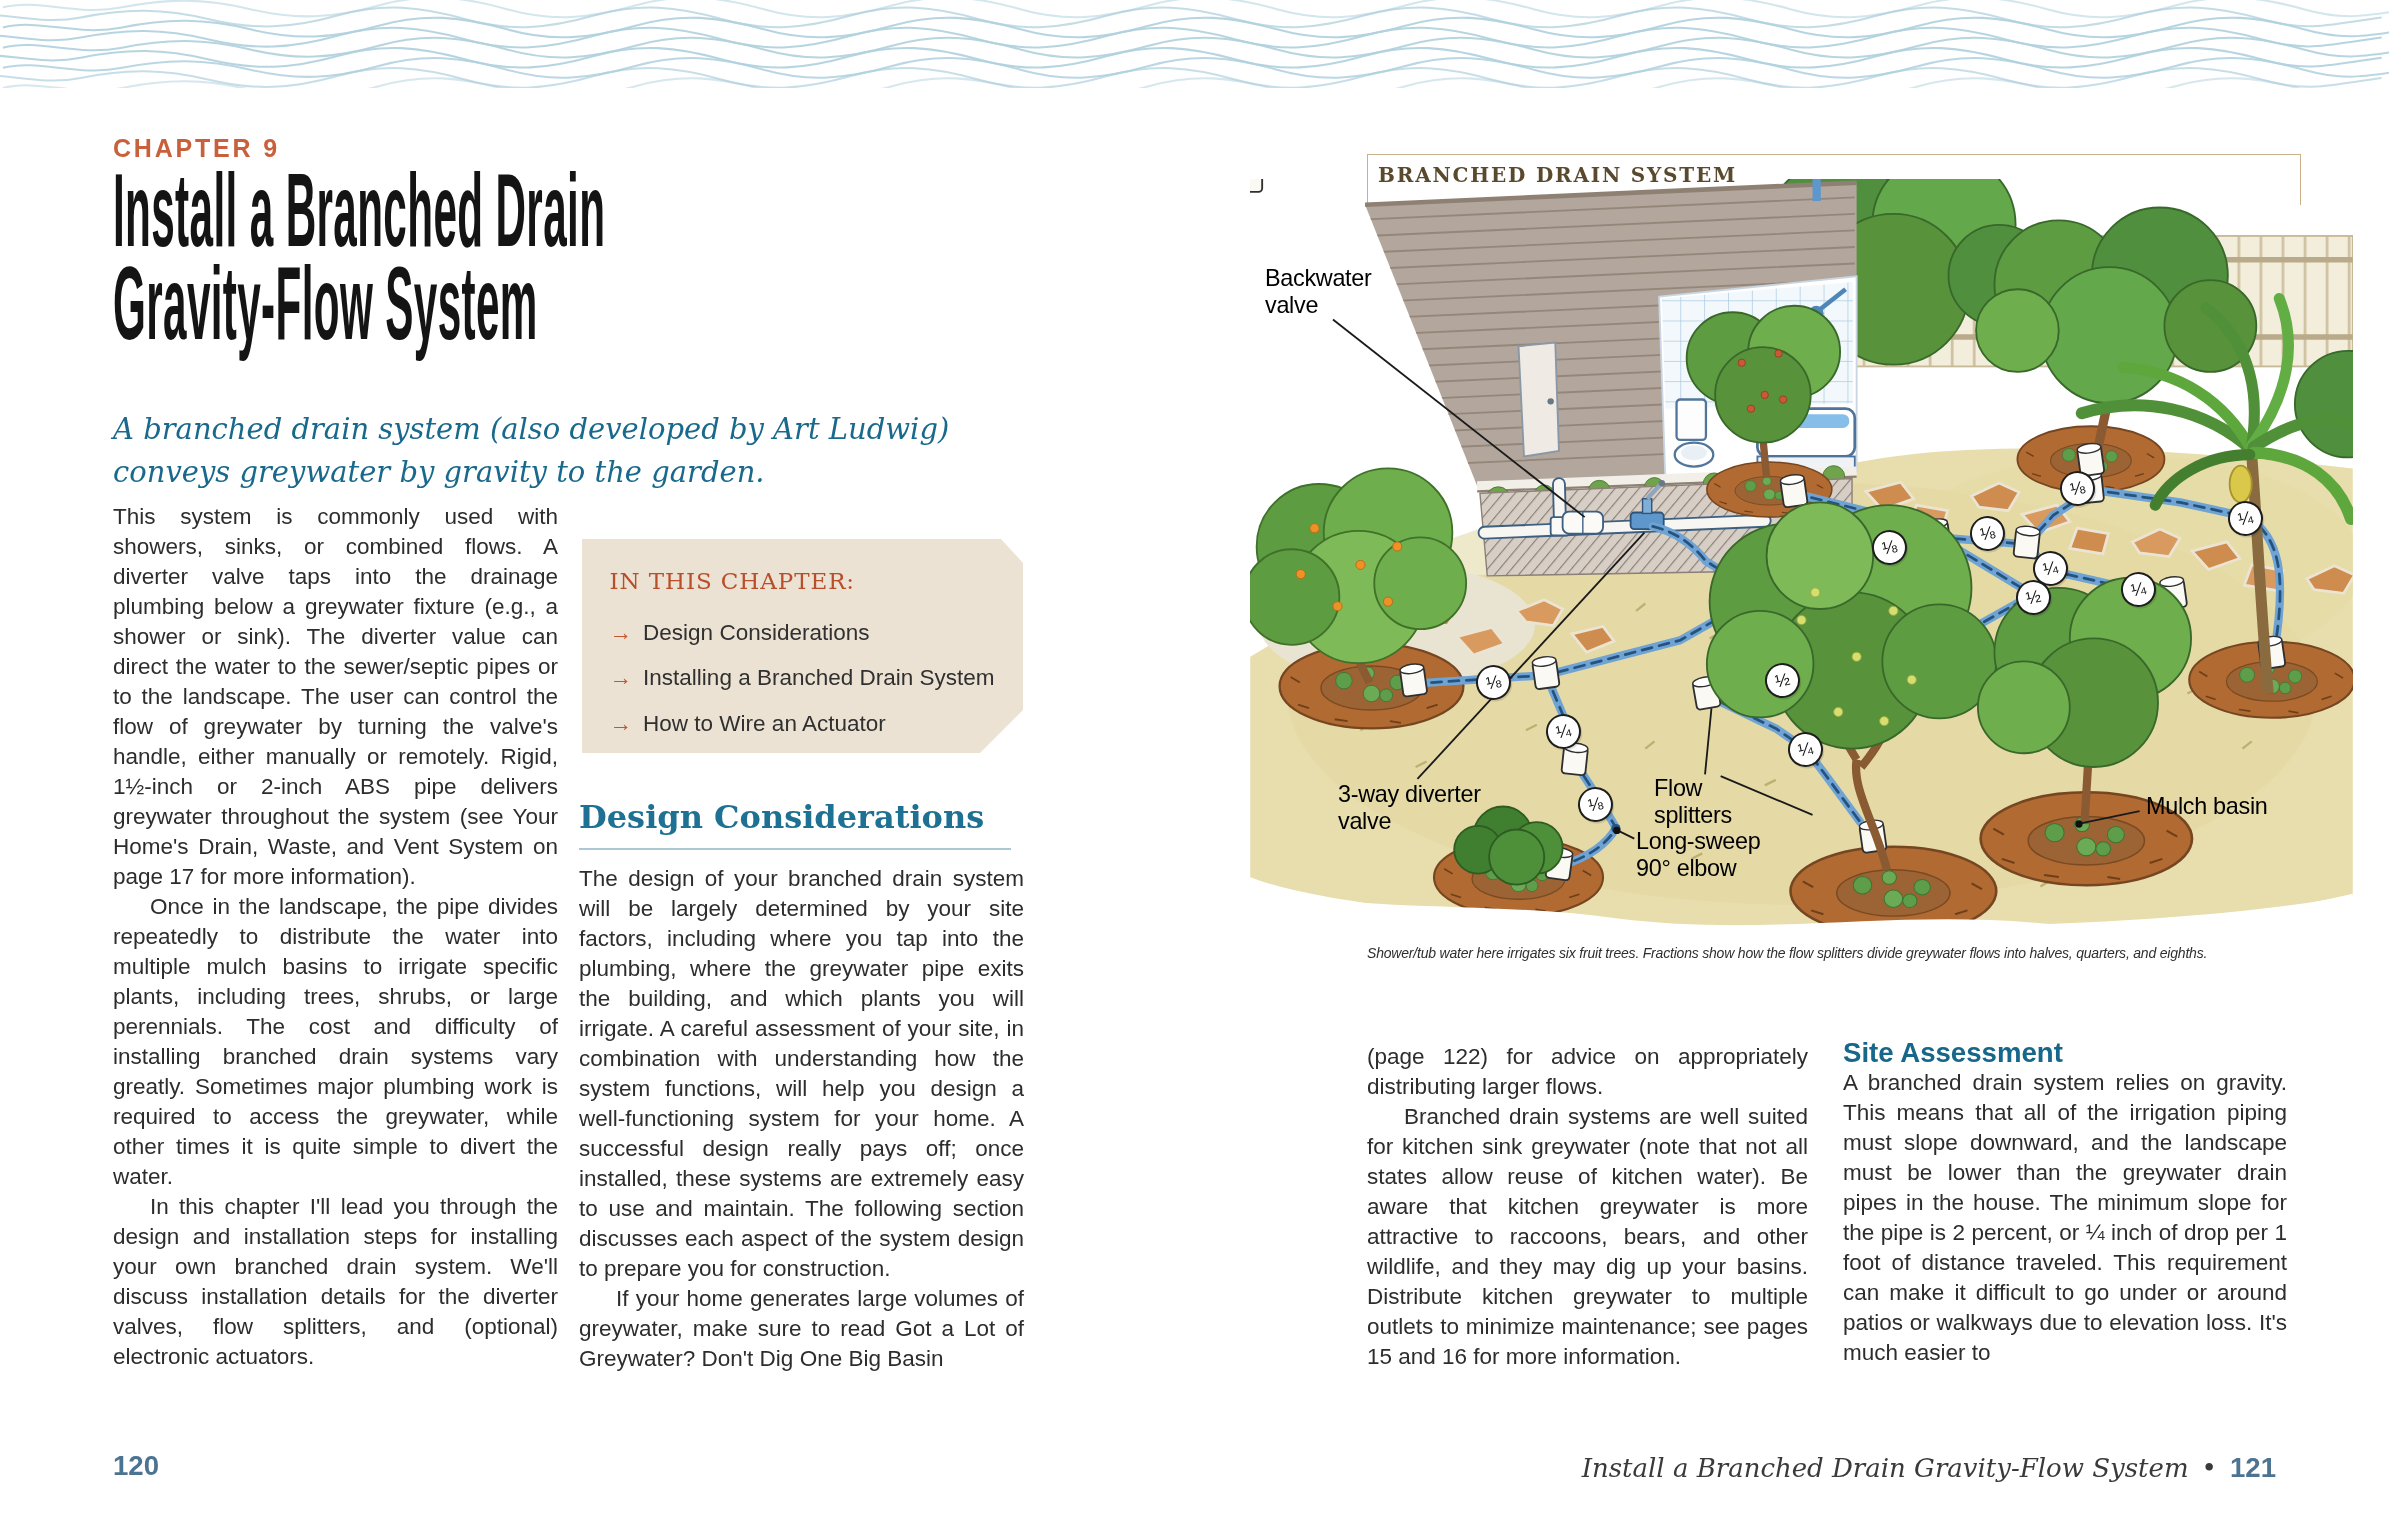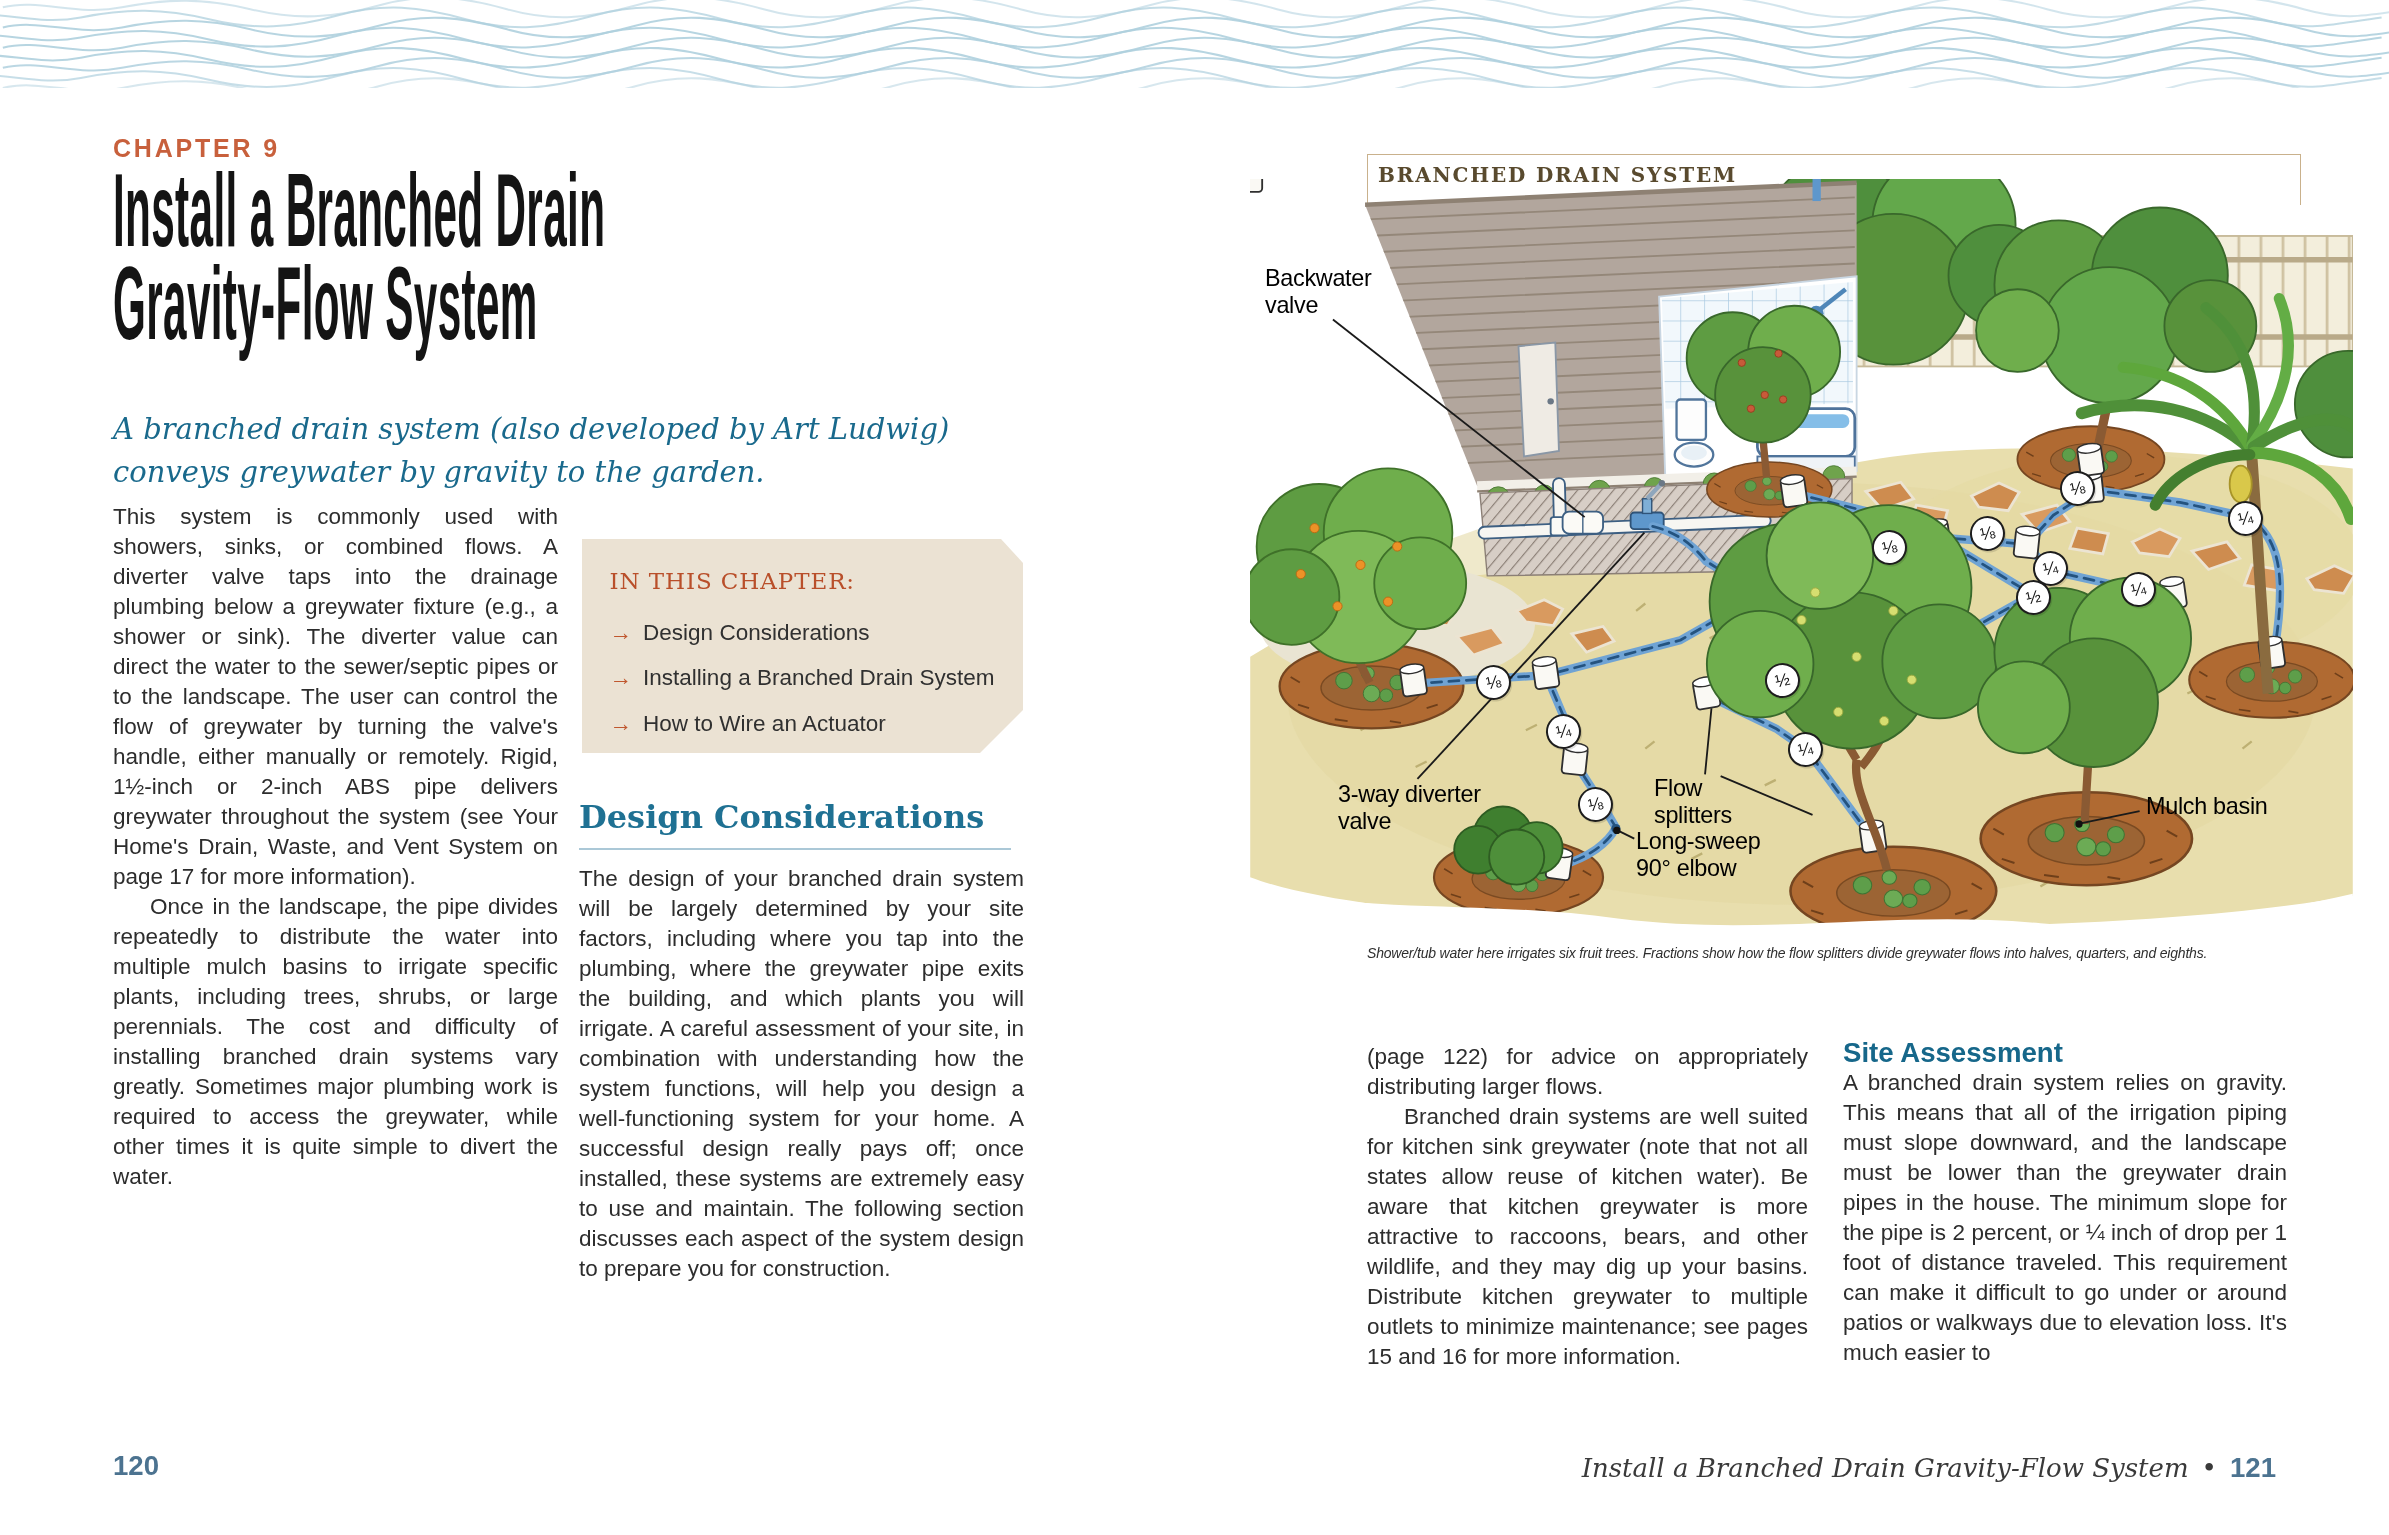--- a/index.html
+++ b/index.html
@@ -79,38 +79,40 @@
 <div class="abs eyebrow">CHAPTER 9</div>
 <div class="abs title">
   <div>Install a Branched Drain</div>
   <div>Gravity-Flow System</div>
 </div>
 <div class="abs subtitle">A branched drain system (also developed by Art Ludwig) conveys greywater by gravity to the garden.</div>
 
 <div class="abs bodycol col1">
   <p>This system is commonly used with showers, sinks, or combined flows. A diverter valve taps into the drainage plumbing below a greywater fixture (e.g., a shower or sink). The diverter value can direct the water to the sewer/septic pipes or to the landscape. The user can control the flow of greywater by turning the valve's handle, either manually or remotely. Rigid, 1½-inch or 2-inch ABS pipe delivers greywater throughout the system (see Your Home's Drain, Waste, and Vent System on page 17 for more information).</p>
   <p>Once in the landscape, the pipe divides repeatedly to distribute the water into multiple mulch basins to irrigate specific plants, including trees, shrubs, or large perennials. The cost and difficulty of installing branched drain systems vary greatly. Sometimes major plumbing work is required to access the greywater, while other times it is quite simple to divert the water.</p>
+  <p>In this chapter I'll lead you through the design and installation steps for installing your own branched drain system. We'll discuss installation details for the diverter valves, flow splitters, and (optional) electronic actuators.</p>
 </div>
 
 <div class="abs chapter-box">
   <div class="box-title">IN THIS CHAPTER:</div>
   <div class="box-item" style="margin-top:26px;">
     <span class="arrow">→</span><span>Design Considerations</span>
   </div>
   <div class="box-item">
     <span class="arrow">→</span><span>Installing a Branched Drain System</span>
   </div>
   <div class="box-item">
     <span class="arrow">→</span><span>How to Wire an Actuator</span>
   </div>
 </div>
 
 <div class="abs design-h">Design Considerations</div>
 <div class="abs bodycol col2">
   <p>The design of your branched drain system will be largely determined by your site factors, including where you tap into the plumbing, where the greywater pipe exits the building, and which plants you will irrigate. A careful assessment of your site, in combination with understanding how the system functions, will help you design a well-functioning system for your home. A successful design really pays off; once installed, these systems are extremely easy to use and maintain. The following section discusses each aspect of the system design to prepare you for construction.</p>
+  <p>If your home generates large volumes of greywater, make sure to read Got a Lot of Greywater? Don't Dig One Big Basin</p>
 </div>
 
 <div class="abs pagenum footer-left">120</div>
 
 <div class="abs fig-frame"></div>
 <div class="abs fig-title">BRANCHED DRAIN SYSTEM</div>
 
 <svg class="abs" style="left:1250px;top:179px;" width="1103" height="758" viewBox="0 0 1200 825">
   <defs>
     <pattern id="hat" width="10" height="10" patternUnits="userSpaceOnUse" patternTransform="rotate(40)">

